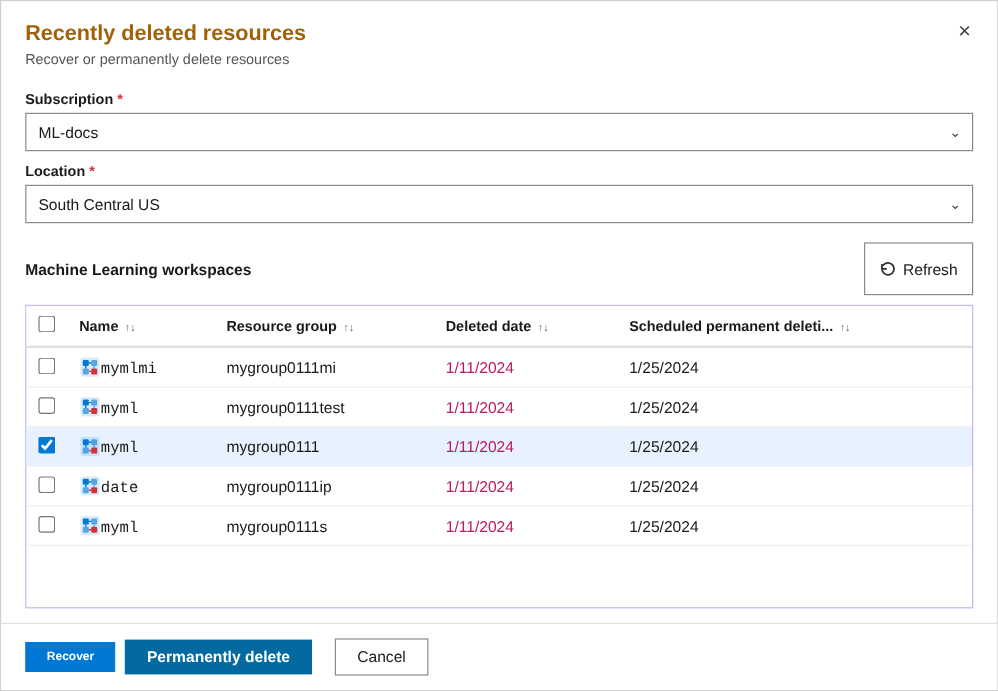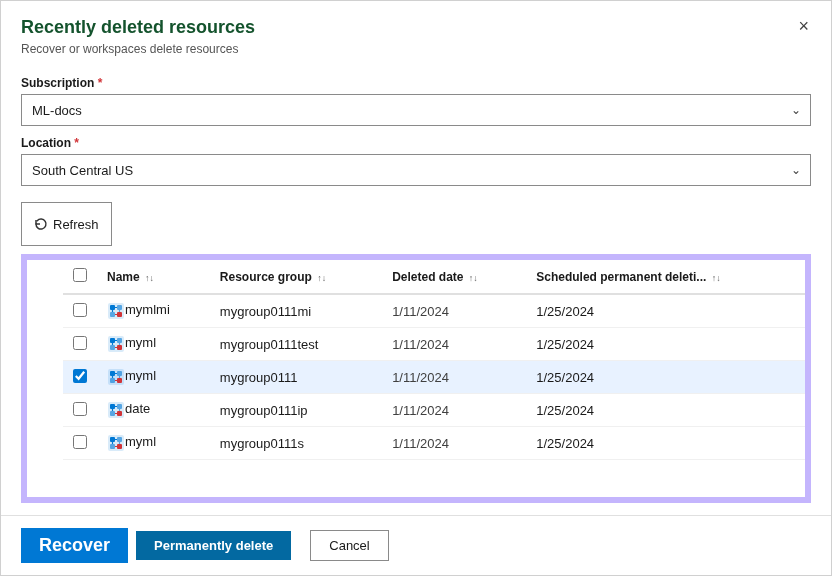--- a/index.html
+++ b/index.html
@@ -23,21 +23,21 @@
       display: flex;
       flex-direction: column;
     }
     .dialog-header {
       padding: 16px 20px 8px 20px;
       border-bottom: none;
     }
     .dialog-title {
       font-size: 18px;
       font-weight: 600;
-      color: #14532d;
+      color: #a16207;
       margin-bottom: 4px;
     }
     .dialog-subtitle {
       font-size: 12px;
       color: #555;
     }
     .close-btn {
       position: absolute;
       top: 14px;
       right: 16px;
@@ -112,22 +112,21 @@
       border: 1px solid #8a8a8a;
       background: #ffffff;
       font-size: 13px;
       color: #1a1a1a;
       cursor: pointer;
       height: 44px;
     }
     .table-container {
       flex: 1;
       overflow: auto;
-      border: 6px solid #c4b5fd;
-      padding-left: 36px;
+      border: 1px solid #c4b5fd;
     }
     table {
       width: 100%;
       border-collapse: collapse;
     }
     thead tr {
       background: #ffffff;
       border-bottom: 1px solid #d0d0d0;
     }
     thead th {
@@ -161,39 +160,40 @@
       width: 14px;
       height: 14px;
       cursor: pointer;
       accent-color: #0078d4;
     }
     .th-checkbox {
       width: 32px;
     }
     .name-cell {
       display: flex;
-      align-items: flex-start;
+      align-items: flex-end;
+      font-family: Liberation Mono, monospace;
     }
     .date-cell {
-      color: #404040;
+      color: #be185d;
     }
     .dialog-footer {
       padding: 12px 20px;
       border-top: 1px solid #e0e0e0;
       display: flex;
       align-items: center;
       gap: 8px;
       background: #ffffff;
     }
     .btn-recover {
       background: #0078d4;
       color: #ffffff;
       border: none;
       padding: 7px 18px;
-      font-size: 18px;
+      font-size: 10px;
       font-weight: 600;
       cursor: pointer;
     }
     .btn-delete {
       background: #0369a1;
       color: #ffffff;
       border: none;
       padding: 7px 18px;
       font-size: 13px;
       font-weight: 600;
@@ -215,21 +215,21 @@
       vertical-align: middle;
     }
   </style>
 </head>
 <body>
 
 <div class="dialog">
 
   <div class="dialog-header">
     <div class="dialog-title">Recently deleted resources</div>
-    <div class="dialog-subtitle">Recover or workspaces delete resources</div>
+    <div class="dialog-subtitle">Recover or permanently delete resources</div>
     <button class="close-btn">×</button>
   </div>
 
   <div class="dialog-body">
 
     <div class="form-group">
       <label class="form-label">
         <span>Subscription</span><span class="required-star"> *</span>
       </label>
       <div class="select-wrapper">
@@ -246,20 +246,21 @@
       </label>
       <div class="select-wrapper">
         <select class="form-select">
           <option>South Central US</option>
         </select>
         <span class="select-arrow">⌄</span>
       </div>
     </div>
 
     <div class="section-header">
+      <span class="section-title">Machine Learning workspaces</span>
       <button class="refresh-btn">
         <svg width="14" height="14" viewBox="0 0 14 14" fill="none" xmlns="http://www.w3.org/2000/svg">
           <path d="M2 7a5 5 0 1 0 1.2-3.2" stroke="#333" stroke-width="1.5" fill="none" stroke-linecap="round"></path>
           <polyline points="2,3 2,7 6,7" fill="none" stroke="#333" stroke-width="1.5" stroke-linejoin="round"></polyline>
         </svg>
         <span>Refresh</span>
       </button>
     </div>
 
     <div class="table-container">

